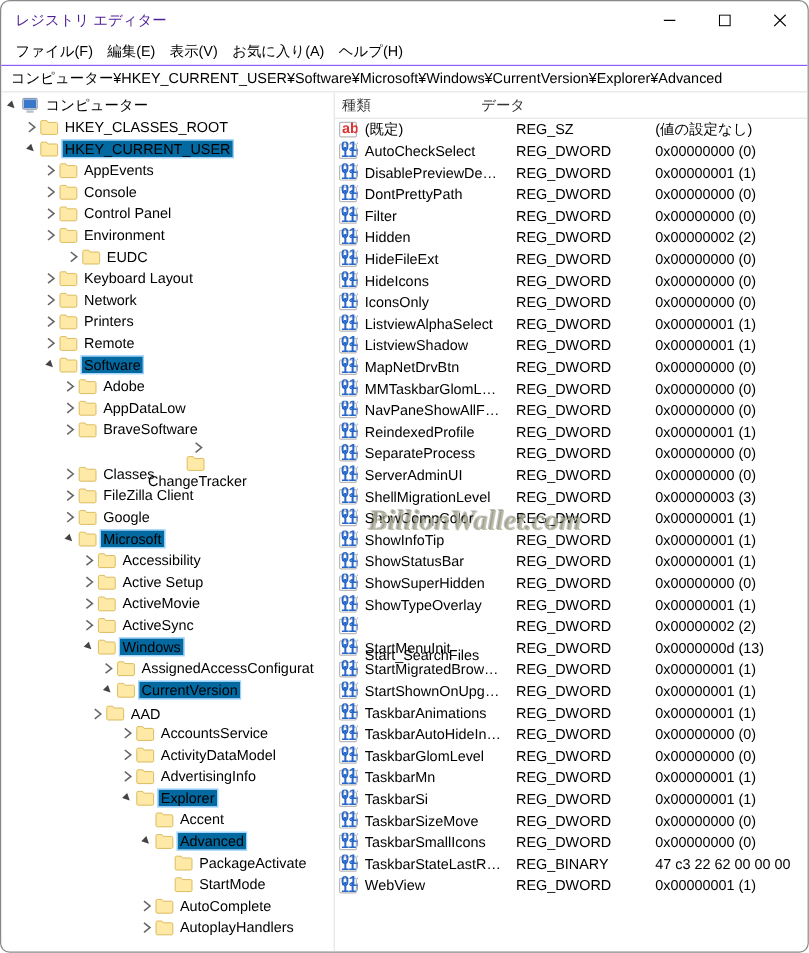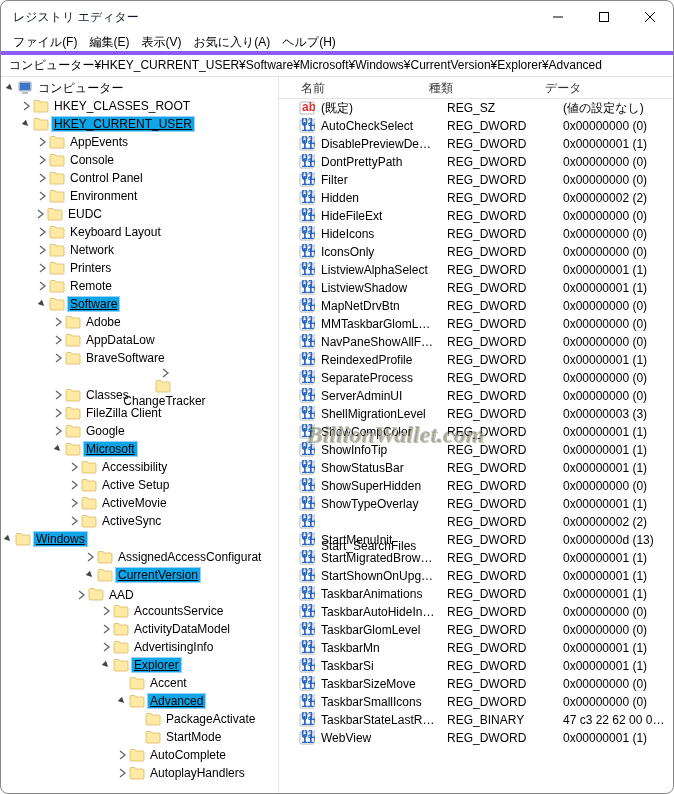--- a/index.html
+++ b/index.html
@@ -1,59 +1,59 @@
 <!DOCTYPE html>
 <html><head>
 <meta charset="utf-8">
 <style>
 * { box-sizing: border-box; margin: 0; padding: 0; font-family: "Yu Gothic UI", "Segoe UI", Meiryo, sans-serif; font-size: 12px; }
 body { background: #fff; width: 674px; height: 794px; overflow: hidden; border: 1px solid #888; border-radius: 8px; display: flex; flex-direction: column; }
 
 
 .titlebar { height: 32px; display: flex; align-items: center; padding-left: 12px; }
-.titlebar-title { flex: 1; color: #0f172a; font-size: 12px; }
+.titlebar-title { flex: 1; color: #4c1d95; font-size: 12px; }
 .titlebar-btns { display: flex; }
 .titlebar-btn { width: 46px; height: 32px; display: flex; align-items: center; justify-content: center; color: #000; }
 .titlebar-btn svg { width: 10px; height: 10px; }
 
 
-.menubar { height: 22px; display: flex; align-items: center; padding: 0 6px; border-bottom: 4px solid #8b5cf6; }
+.menubar { height: 22px; display: flex; align-items: flex-start; padding: 0 6px; border-bottom: 1px solid #8b5cf6; }
 .menu-item { padding: 2px 6px; cursor: default; }
 
 
 .addressbar { height: 22px; display: flex; align-items: center; padding: 2px 6px; border-bottom: 1px solid #e5e5e5; }
 .addr-input { flex: 1; border: none; outline: none; font-size: 12px; padding: 1px 2px; background: #fff; }
 
 
 .content { flex: 1; display: flex; overflow: hidden; }
 
 
 .tree-pane { width: 278px; overflow: auto; border-right: 1px solid #e5e5e5; padding: 2px 0; }
 .tree-pane::-webkit-scrollbar { width: 16px; }
 .tree-pane::-webkit-scrollbar-thumb { background: #c7c7c7; border-radius: 8px; border: 4px solid #fff; }
 .tree-pane::-webkit-scrollbar-track { background: #fff; }
 .tree li { white-space: nowrap; }
 .tree-row { display: flex; align-items: center; height: 18px; cursor: default; }
 .tree-chevron { width: 14px; height: 14px; display: flex; align-items: center; justify-content: center; color: #555; }
 .tree-chevron.none { visibility: hidden; }
 .tree-icon { width: 16px; height: 16px; margin-right: 3px; display: flex; align-items: center; justify-content: center; }
 .tree-label { padding: 0 2px; }
-.tree-label.sel { background: #0ea5e9; outline: 1px solid #99d1ff; text-decoration: underline; }
+.tree-label.sel { background: #0369a1; outline: 1px solid #99d1ff; }
 
 
 .list-pane { flex: 1; display: flex; flex-direction: column; overflow: hidden; position: relative; }
 .list-header { display: flex; height: 22px; border-bottom: 1px solid #e5e5e5; flex-shrink: 0; }
 .list-header .col { padding: 3px 6px; color: #333; border-right: 1px solid transparent; cursor: default; }
 .list-body { flex: 1; overflow: auto; }
 .list-body::-webkit-scrollbar { width: 16px; }
 .list-body::-webkit-scrollbar-thumb { background: #c7c7c7; border-radius: 8px; border: 4px solid #fff; }
 .list-body::-webkit-scrollbar-track { background: #fff; }
 .list-row { display: flex; height: 18px; align-items: center; cursor: default; }
 .list-cell { padding: 0 6px; overflow: hidden; text-overflow: ellipsis; white-space: nowrap; }
-.list-row .val-icon { width: 16px; height: 16px; margin-left: 20px; flex-shrink: 0; }
+.list-row .val-icon { width: 16px; height: 16px; margin-left: 3px; flex-shrink: 0; }
 .col-name { width: 144px; }
 .col-type { width: 116px; }
 .col-data { flex: 1; }
 
 
 .watermark { position: absolute; left: 50%; top: 50%; transform: translate(-95%, -50%); font-family: Georgia, serif; font-size: 24px; font-weight: bold; font-style: italic; color: rgba(120,120,80,0.45); text-shadow: 1px 1px 0 rgba(255,255,255,0.6), -1px -1px 0 rgba(0,0,0,0.25); pointer-events: none; white-space: nowrap; }
 
 </style>
 </head>
 <body>
@@ -197,21 +197,21 @@
             </span>
             <span class="tree-icon">
               <svg width="16" height="16" viewBox="0 0 16 16">
                 <path d="M1 4 L1 13 C1 13.5 1.5 14 2 14 L14 14 C14.5 14 15 13.5 15 13 L15 5 C15 4.5 14.5 4 14 4 L7 4 L6 2.5 L2 2.5 C1.5 2.5 1 3 1 3.5 Z" fill="#ffe9a6" stroke="#d9b95a" stroke-width="0.8"></path>
               </svg>
             </span>
             <span class="tree-label">Environment</span>
           </div>
         </li>
         <li>
-          <div class="tree-row" style="padding-left: 32px;">
+          <div class="tree-row" style="padding-left: 53px;">
             <span class="tree-chevron">
               <svg width="10" height="10" viewBox="0 0 10 10">
                 <path d="M3 1 L8 5 L3 9" fill="none" stroke="#666" stroke-width="1.3"></path>
               </svg>
             </span>
             <span class="tree-icon">
               <svg width="16" height="16" viewBox="0 0 16 16">
                 <path d="M1 4 L1 13 C1 13.5 1.5 14 2 14 L14 14 C14.5 14 15 13.5 15 13 L15 5 C15 4.5 14.5 4 14 4 L7 4 L6 2.5 L2 2.5 C1.5 2.5 1 3 1 3.5 Z" fill="#ffe9a6" stroke="#d9b95a" stroke-width="0.8"></path>
               </svg>
             </span>
@@ -467,21 +467,21 @@
             </span>
             <span class="tree-icon">
               <svg width="16" height="16" viewBox="0 0 16 16">
                 <path d="M1 4 L1 13 C1 13.5 1.5 14 2 14 L14 14 C14.5 14 15 13.5 15 13 L15 5 C15 4.5 14.5 4 14 4 L7 4 L6 2.5 L2 2.5 C1.5 2.5 1 3 1 3.5 Z" fill="#ffe9a6" stroke="#d9b95a" stroke-width="0.8"></path>
               </svg>
             </span>
             <span class="tree-label">ActiveSync</span>
           </div>
         </li>
         <li>
-          <div class="tree-row" style="">
+          <div class="tree-row" style="padding-left: 66px;">
             <span class="tree-chevron">
               <svg width="10" height="10" viewBox="0 0 10 10">
                 <path d="M2 2 L8 5 L2 8 Z" fill="#444" transform="rotate(45 5 5)"></path>
               </svg>
             </span>
             <span class="tree-icon">
               <svg width="16" height="16" viewBox="0 0 16 16">
                 <path d="M1 4 L1 13 C1 13.5 1.5 14 2 14 L14 14 C14.5 14 15 13.5 15 13 L15 5 C15 4.5 14.5 4 14 4 L7 4 L6 2.5 L2 2.5 C1.5 2.5 1 3 1 3.5 Z" fill="#ffe9a6" stroke="#d9b95a" stroke-width="0.8"></path>
               </svg>
             </span>
@@ -669,21 +669,20 @@
               </svg>
             </span>
             <span class="tree-label">AutoplayHandlers</span>
           </div>
         </li>
       </ul>
   </div>
 
   <div class="list-pane">
     <div class="list-header">
-      <div class="col col-name" style="padding-left:22px">名前</div>
       <div class="col col-type">種類</div>
       <div class="col col-data">データ</div>
     </div>
     <div class="list-body" id="list-body">
         <div class="list-row">
           <span class="val-icon"><svg width="16" height="16" viewBox="0 0 16 16">
               <rect x="1" y="2" width="14" height="12" rx="1" fill="#fff" stroke="#b8b8b8"></rect>
               <text x="3" y="11" font-size="8" font-weight="bold" fill="#d33">ab</text>
             </svg></span>
           <div class="list-cell col-name" style="width: 126px;">(既定)</div>

